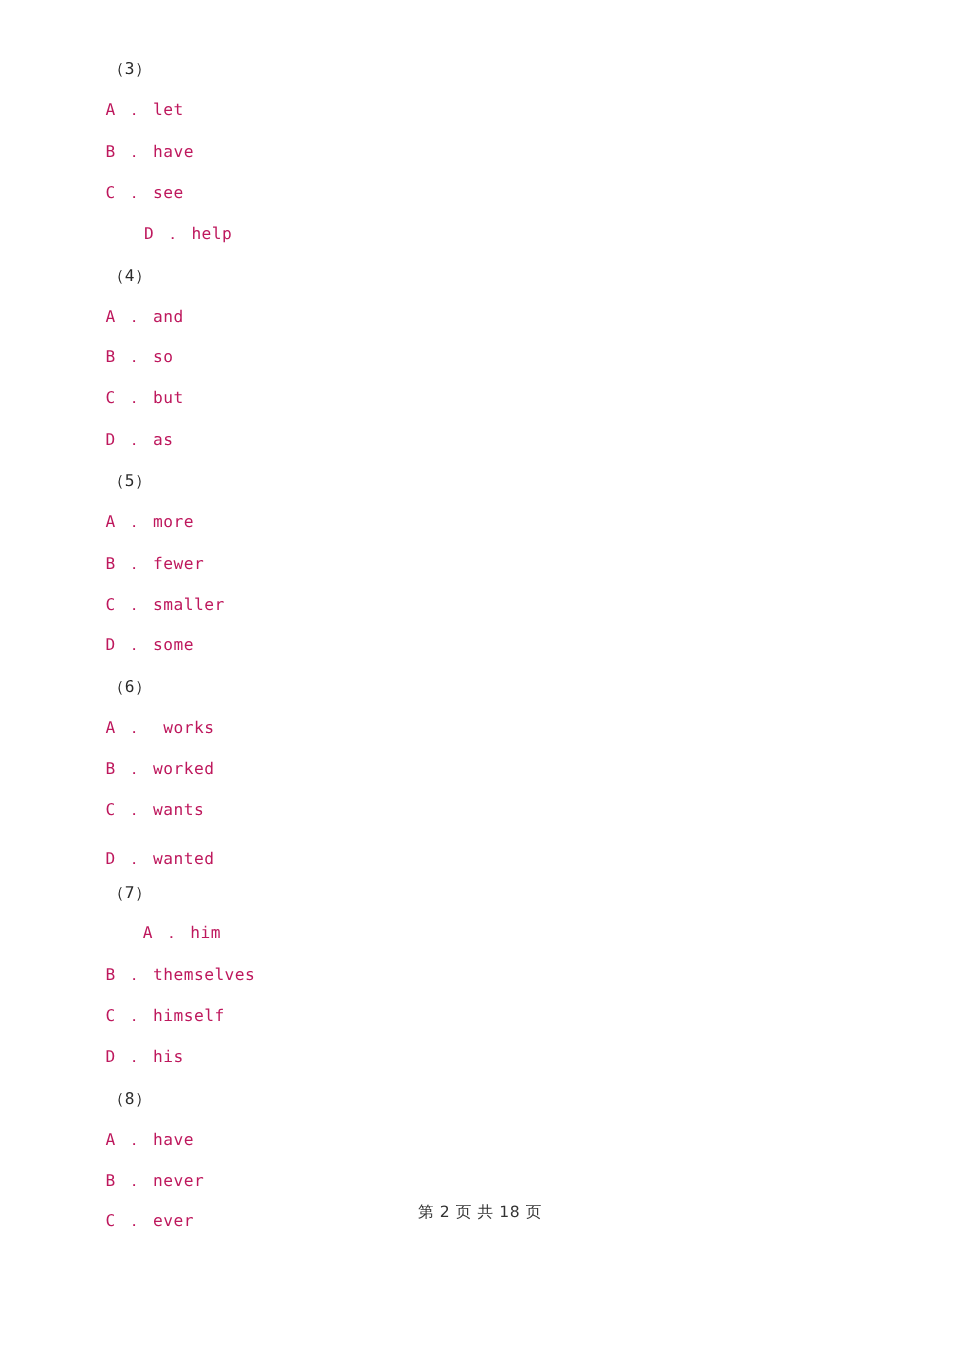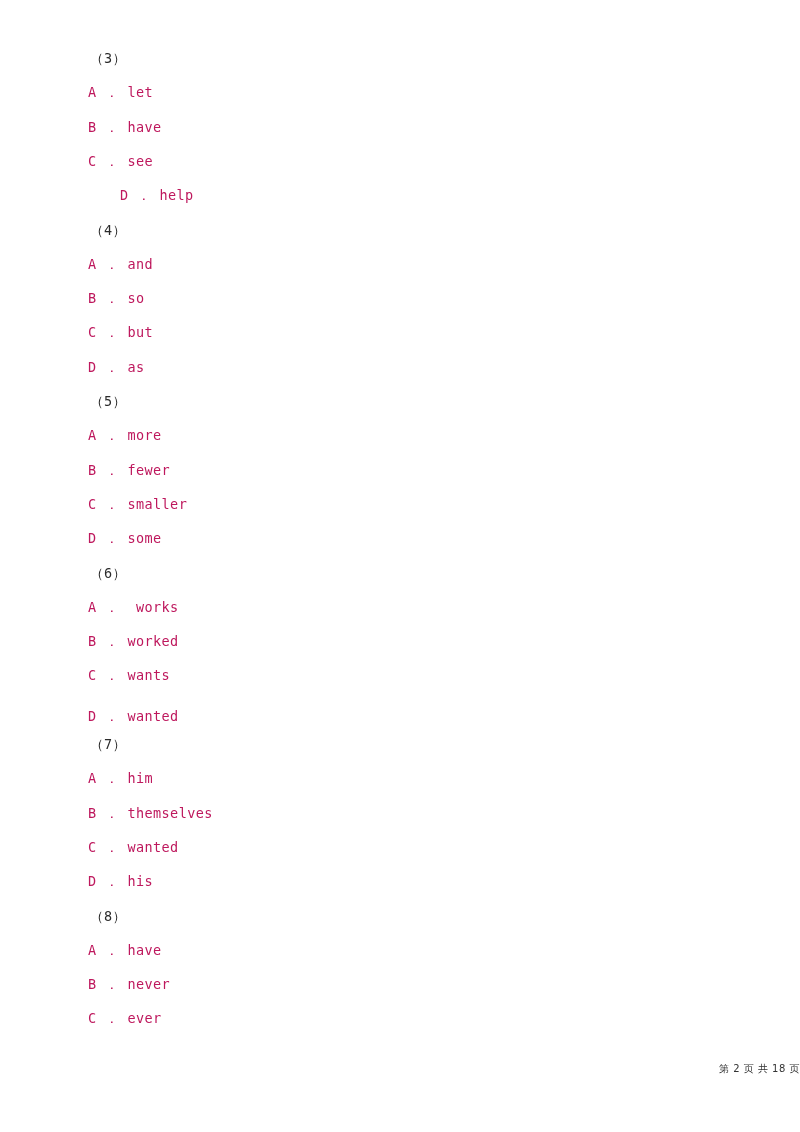--- a/index.html
+++ b/index.html
@@ -50,24 +50,24 @@
     font-size: 13.5px;
     line-height: 1;
     white-space: pre;
     letter-spacing: 0.4px;
     color: #be185d;
   }
 
   #footer {
     position: absolute;
     left: 0;
-    top: 1064px;
+    top: 1004px;
     width: 800px;
-    text-align: right;
-    font-size: 10px;
+    text-align: center;
+    font-size: 13px;
     line-height: 1;
     color: #333333;
     font-family: "DejaVu Sans", "Liberation Sans", sans-serif;
     white-space: pre;
     letter-spacing: 0.5px;
   }
 </style>
 </head>
 <body>
 
@@ -87,23 +87,23 @@
       <div class="opt" style="top: 429.3px;">A ． more</div>
       <div class="opt" style="top: 463.6px;">B ． fewer</div>
       <div class="opt" style="top: 497.9px;">C ． smaller</div>
       <div class="opt" style="top: 532.2px;">D ． some</div>
       <div class="qnum" style="top: 566.5px;">（6）</div>
       <div class="opt" style="top: 600.8px;">A ．  works</div>
       <div class="opt" style="top: 635.1px;">B ． worked</div>
       <div class="opt" style="top: 669.4px;">C ． wants</div>
       <div class="opt" style="top: 710px;">D ． wanted</div>
       <div class="qnum" style="top: 738px;">（7）</div>
-      <div class="opt" style="top: 772.3px;">A ． him</div>
+      <div class="opt" style="top: 772.3px; margin-left: 31px;">A ． him</div>
       <div class="opt" style="top: 806.6px; text-align: right;">B ． themselves</div>
-      <div class="opt" style="top: 840.9px;">C ． wanted</div>
+      <div class="opt" style="top: 840.9px;">C ． himself</div>
       <div class="opt" style="top: 875.2px;">D ． his</div>
       <div class="qnum" style="top: 909.5px;">（8）</div>
       <div class="opt" style="top: 943.8px;">A ． have</div>
       <div class="opt" style="top: 978.1px;">B ． never</div>
       <div class="opt" style="top: 1012.4px;">C ． ever</div>
     </div>
   <div id="footer">第 2 页 共 18 页</div>
 </div>
 
 </body></html>

